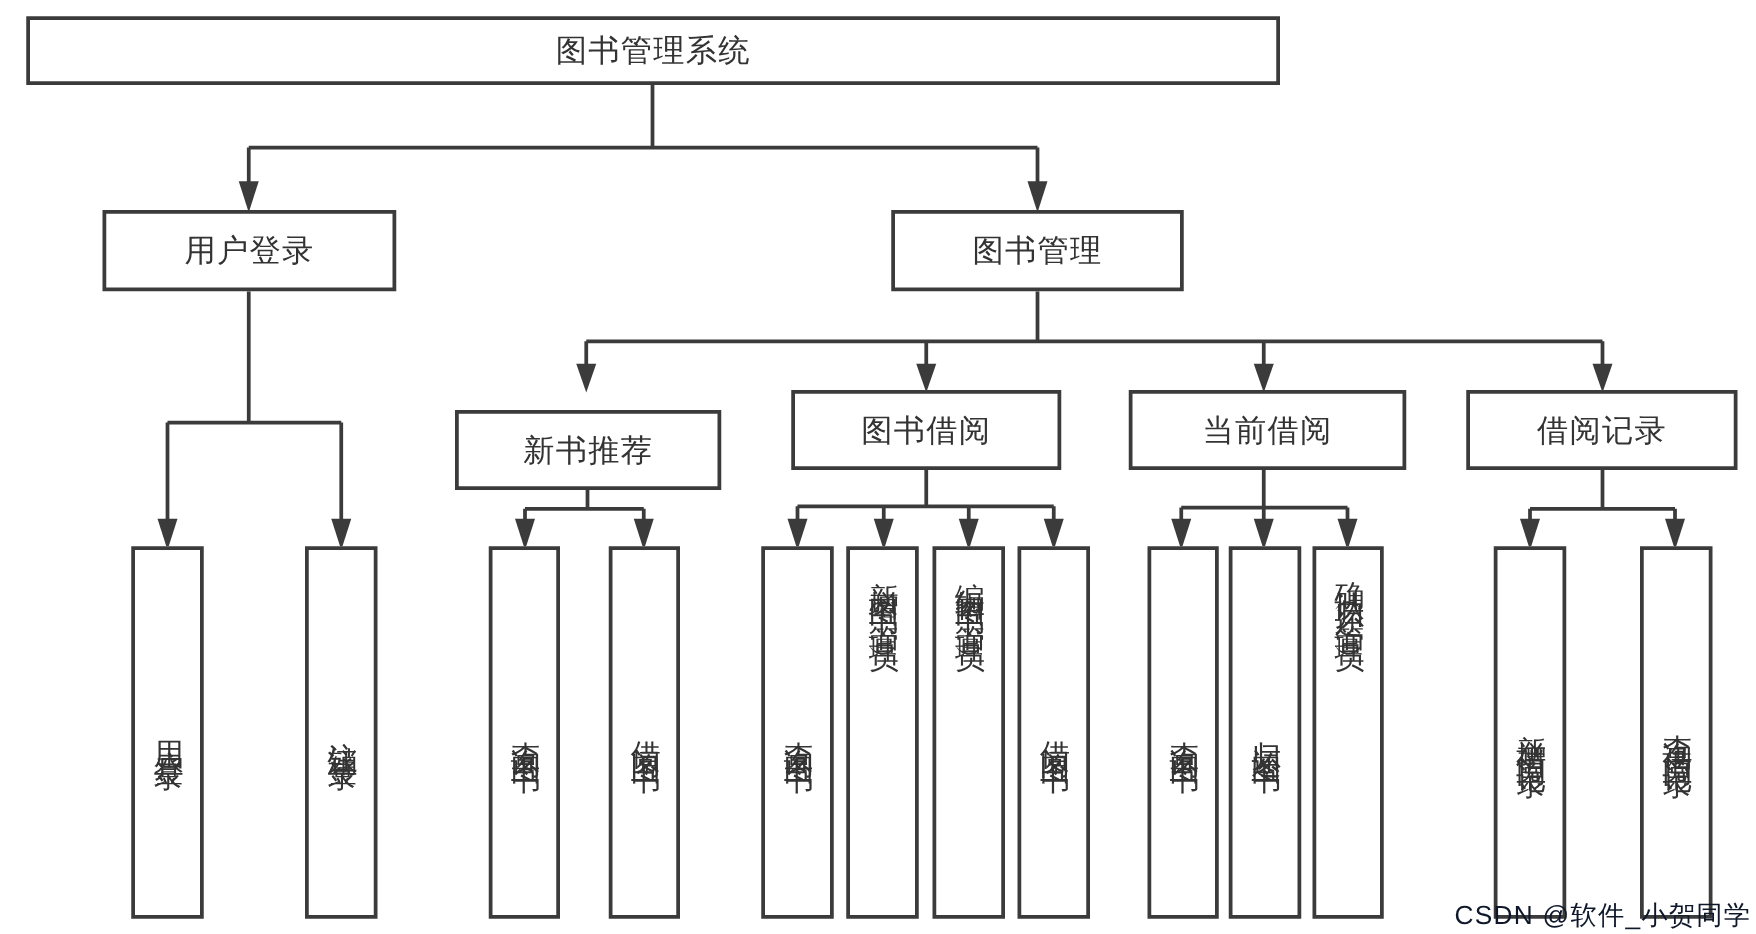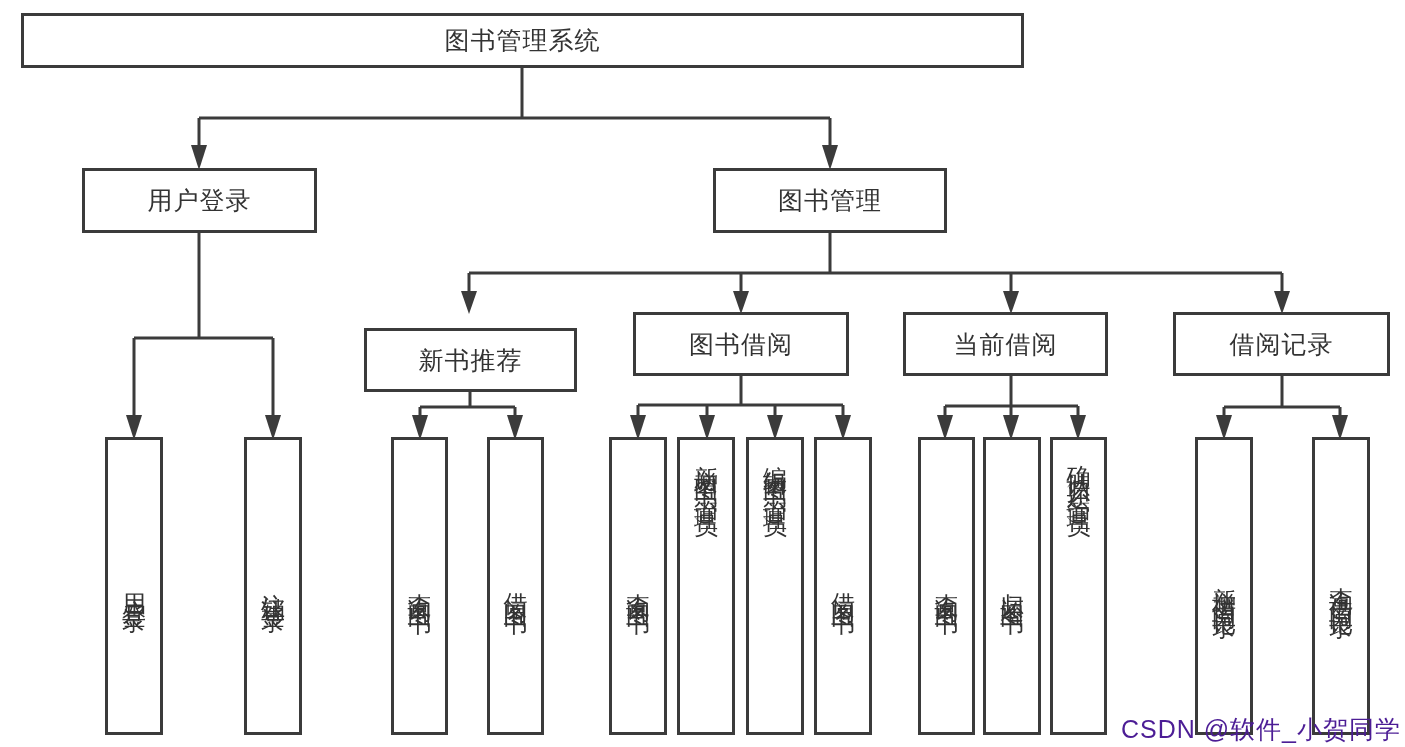--- a/index.html
+++ b/index.html
@@ -46,23 +46,23 @@
   }
   .leaf.long {
     justify-content: flex-start;
     padding-top: 6px;
     letter-spacing: 7px;
   }
   .watermark {
     position: absolute;
     right: 4px;
     bottom: 1px;
-    font-size: 25px;
+    font-size: 21px;
     letter-spacing: 1px;
-    color: #4c1d95;
+    color: #0f172a;
   }
 </style>
 </head>
 <body>
 
 <div class="canvas">
 
   <svg class="connectors" viewBox="0 0 1405 747">
     <g stroke="#3b3b3b" stroke-width="3" fill="none">
 
@@ -113,21 +113,21 @@
   <div class="node" style="left:713px; top:168px; width:234px; height:65px;align-items:center;">
     <span>图书管理</span>
   </div>
 
   <div class="node" style="left:364px; top:312px; width:213px; height:64px;margin-top:16px;">
     <span>新书推荐</span>
   </div>
   <div class="node" style="left:633px; top:312px; width:216px; height:64px;">
     <span>图书借阅</span>
   </div>
-  <div class="node" style="left:903px; top:312px; width:205px; height:64px;text-align:right;">
+  <div class="node" style="left:903px; top:312px; width:222px; height:64px;text-align:right;">
     <span>当前借阅</span>
   </div>
   <div class="node" style="left:1173px; top:312px; width:217px; height:64px;">
     <span>借阅记录</span>
   </div>
 
   <div class="node leaf" style="left:105px; top:437px; width:58px; height:298px;">
     <span>用户登录</span>
   </div>
   <div class="node leaf" style="left:244px; top:437px; width:58px; height:298px;">

